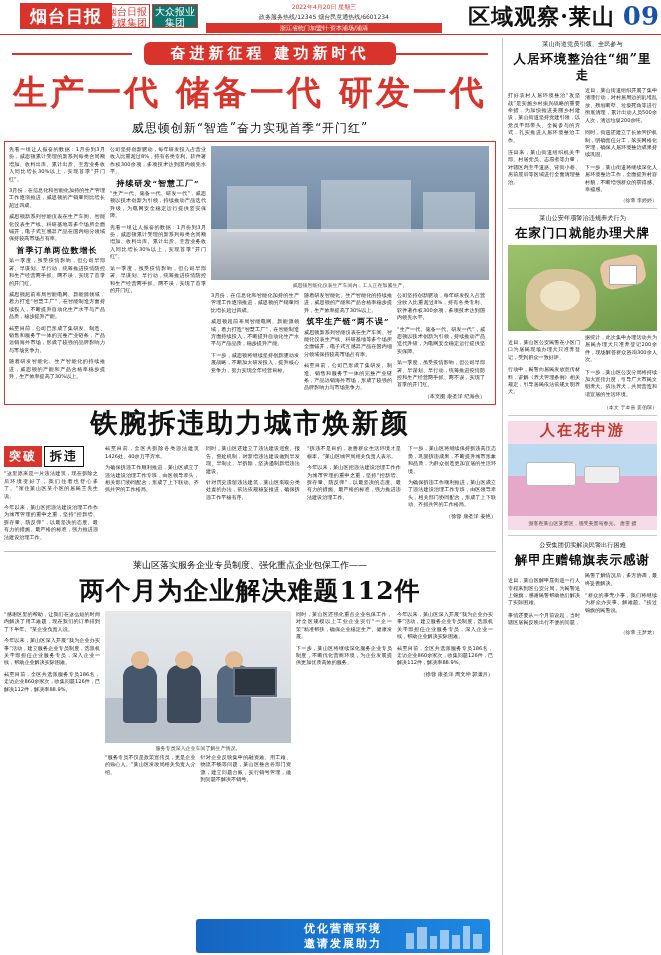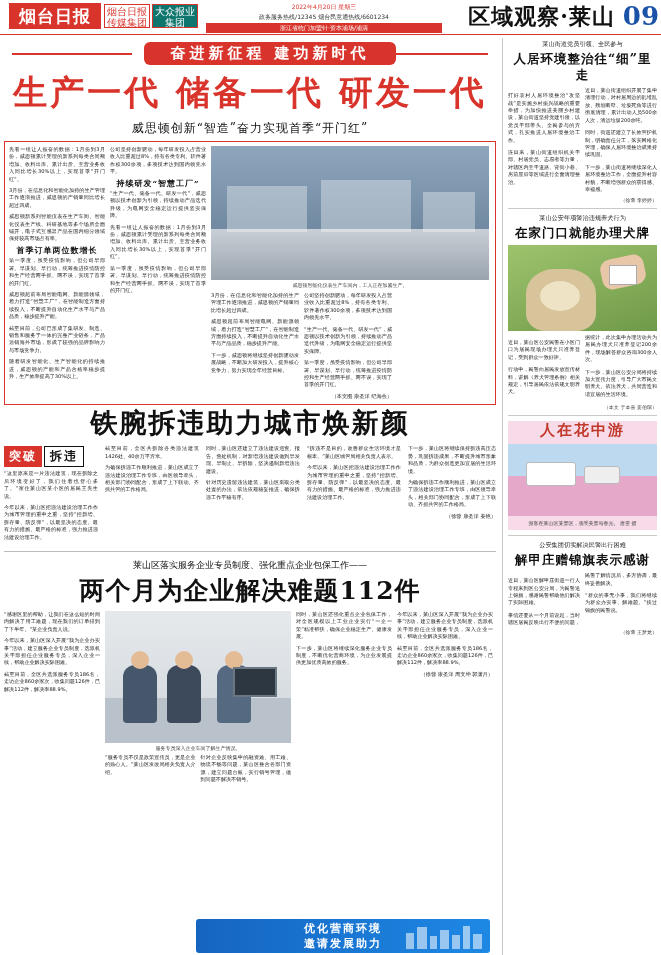--- a/index.html
+++ b/index.html
@@ -1,21 +1,21 @@
 <!DOCTYPE html>
 <html><head>
 <meta charset="utf-8">
 <style>
   html,body{margin:0;padding:0;background:#ffffff;}
   body{width:661px;height:955px;font-family:"DejaVu Sans","Liberation Sans",sans-serif;color:#111;overflow:hidden;}
   .page{position:relative;width:661px;height:955px;background:#fff;}
 
   
   .masthead{position:relative;height:34px;border-bottom:1px solid #d9342b;}
-  .mh-logo{position:absolute;left:9px;top:3px;width:92px;height:26px;background:#d9342b;color:#fff;
+  .mh-logo{position:absolute;left:20px;top:3px;width:92px;height:26px;background:#d9342b;color:#fff;
     font-family:"DejaVu Serif","Liberation Serif",serif;font-size:17px;font-weight:bold;letter-spacing:1px;
     display:flex;align-items:center;justify-content:center;}
   .mh-badge{position:absolute;top:4px;width:46px;height:24px;border:1px solid #d9342b;color:#d9342b;
     font-size:10px;line-height:11px;text-align:center;padding-top:1px;box-sizing:border-box;}
   .mh-badge.b1{left:104px;}
   .mh-badge.b2{left:152px;background:#0f766e;color:#fff;border-color:#d9342b;}
   .mh-info{position:absolute;left:206px;top:2px;width:236px;font-size:6px;line-height:10px;color:#333;text-align:center;}
   .mh-info .l1{color:#d9342b;}
   .mh-info .l3{background:#d9342b;color:#fff;display:block;margin-top:1px;}
   .mh-region{position:absolute;right:46px;top:2px;font-family:"DejaVu Serif","Liberation Serif",serif;
@@ -158,20 +158,26 @@
             </div>
             <div class="cap">威思顿智能化仪表生产车间内，工人正在加紧生产。</div>
 
             <div style="display:flex;gap:5px;margin-top:4px;">
               <div class="col" style="width:88px;">
                 <p>3月份，在信息化和智能化加持的生产管理工作逐渐推进，威思顿的产销量同比增长超过四成。</p>
                 <p>威思顿超前布局智能电网、新能源领域，着力打造“智慧工厂”，在智能制造方面持续投入，不断提升自动化生产水平与产品品质，稳步提升产能。</p>
                 <p>下一步，威思顿将继续坚持创新驱动发展战略，不断加大研发投入，提升核心竞争力，努力实现全年经营目标。</p>
               </div>
               <div class="col" style="width:88px;">
+                <p>随着研发智能化、生产智能化的持续推进，威思顿的产能和产品合格率稳步提升，生产效率提高了30%以上。</p>
+                <div class="sect-t">筑牢生产链“两不误”</div>
+                <p>威思顿新系列智能仪表在生产车间、智能化仪表生产线、科研基地等多个场所全面铺开，电子式互感器产品在国内细分领域保持较高市场占有率。</p>
+                <p>截至目前，公司已形成了集研发、制造、销售和服务于一体的完整产业链条，产品远销海外市场，形成了较强的品牌影响力与市场竞争力。</p>
+              </div>
+              <div class="col" style="width:88px;">
                 <p>公司坚持创新驱动，每年研发投入占营业收入比重超过8%，持有各类专利、软件著作权300余项，多项技术达到国内领先水平。</p>
                 <p>“生产一代、储备一代、研发一代”，威思顿以技术创新为引领，持续推动产品迭代升级，为电网安全稳定运行提供坚实保障。</p>
                 <p>第一季度，虽受疫情影响，但公司早部署、早谋划、早行动，统筹推进疫情防控和生产经营两手抓、两不误，实现了首季的开门红。</p>
                 <div class="sign">（本文图 康圣洋 纪海燕）</div>
               </div>
             </div>
           </div>
 
         </div>
       </div>

